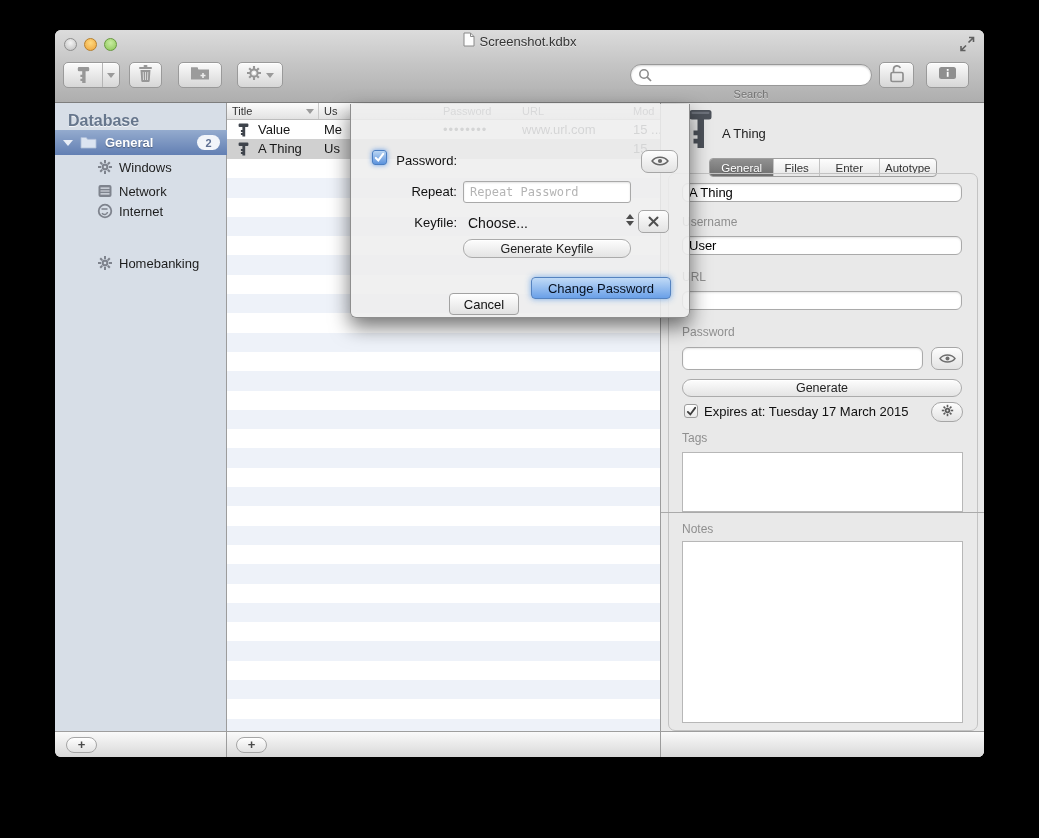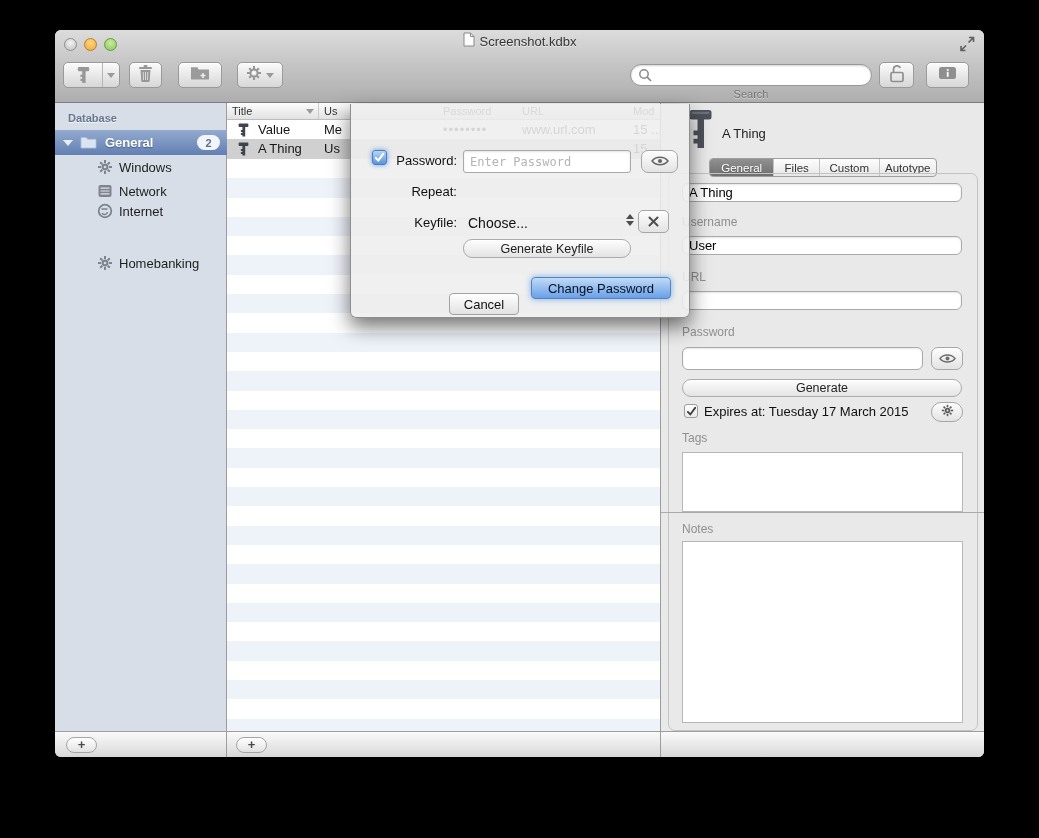--- a/index.html
+++ b/index.html
@@ -28,21 +28,21 @@
               font-size:11px; color:#757575; text-shadow:0 1px 0 rgba(255,255,255,.45); white-space:nowrap; }
   .split-arrow { width:17px; height:24px; border-left:1px solid #b5b5b5; display:flex; align-items:center; justify-content:center; }
   .caret-down { width:0; height:0; border-left:4px solid transparent; border-right:4px solid transparent; border-top:5px solid #9a9a9a; }
   .search-field { position:absolute; left:575px; top:34px; width:242px; height:22px; border-radius:11px;
                   border:1px solid #989898; background:#fff; box-shadow:inset 0 1px 2px rgba(0,0,0,.18); }
   .search-field input { position:absolute; left:26px; top:1px; width:205px; height:18px; border:none; outline:none; font-size:13px; background:transparent; }
 
   
   .sidebar { position:absolute; left:0; top:73px; width:172px; height:628px;
              background:#d7dee7; border-right:1px solid #9c9c9c; }
-  .sb-header { position:absolute; left:13px; top:9px; font-size:11px; font-weight:bold;
+  .sb-header { position:absolute; left:13px; top:9px; font-size:16px; font-weight:bold;
                color:#66768c; text-shadow:0 1px 0 rgba(255,255,255,.7); }
   .sb-general { position:absolute; left:0; top:27px; width:172px; height:25px;
                 background:linear-gradient(180deg,#94abce,#627fb3); display:flex; align-items:center; }
   .sb-disclosure { width:0; height:0; border-left:5px solid transparent; border-right:5px solid transparent;
                    border-top:6px solid #e9eef6; margin-left:8px; }
   .sb-general-label { margin-left:8px; font-size:13px; font-weight:bold; color:#fff; text-shadow:0 1px 1px rgba(0,0,0,.35); }
   .sb-badge { position:absolute; right:7px; top:5px; min-width:23px; height:15px; border-radius:8px;
               background:#f2f5fa; color:#5d6f93; font-size:11px; font-weight:bold;
               display:flex; align-items:center; justify-content:center; padding:0 4px; }
   .sb-item { position:absolute; left:0; width:172px; height:24px; display:flex; align-items:center; }
@@ -384,21 +384,21 @@
       <svg width="25" height="40" viewBox="0 0 25 40">
           <path d="M4 1 h17 a2.5 2.5 0 0 1 2.5 2.5 V8 a2.5 2.5 0 0 1 -2.5 2.5 H16 V39 H9.5 v-4.5 H5.5 v-4.8 h4 v-3.4 h-4 V21.5 h4 V10.5 H4 A2.5 2.5 0 0 1 1.5 8 V3.5 A2.5 2.5 0 0 1 4 1 Z" fill="#4d525a"></path>
           <rect x="3.5" y="2.8" width="18" height="2.2" rx="1" fill="#6c717a"></rect>
         </svg>
     </span>
     <span class="insp-title">A Thing</span>
 
     <div class="seg">
       <div class="sel" style="width:64px;">General</div>
       <div style="width:46px;">Files</div>
-      <div style="width:60px;">Custom</div>
+      <div style="width:60px;">Enter</div>
       <div style="width:58px;">Autotype</div>
     </div>
 
     <div class="pane"></div>
 
     <input class="f-input" style="top: 80px;" value="A Thing">
 
     <span class="f-label" style="top:112px;">Username</span>
     <input class="f-input" style="top: 133px;" value="User">
 
@@ -454,31 +454,31 @@
     <div class="bottom-bar" style="left:0; top:628px; width:324px;"></div>
   </div>
 
   <div class="dialog">
     <div class="checkbox cb-blue" style="position:absolute; left:21px; top:46px; width:15px; height:15px;">
       <svg width="11" height="11" viewBox="0 0 12 12">
           <path d="M2 6.5 L4.7 9.2 L10 2" fill="none" stroke="#fff" stroke-width="2.3" stroke-linecap="round"></path>
         </svg>
     </div>
     <span class="dlg-label" style="left:34px; top:49px;">Password:</span>
-    <input class="dlg-input" style="top: 46px; height: 23px;" type="text" placeholder="Enter Password">
     <div class="round-btn" style="left:290px; top:46px; width:37px; height:23px;">
       <span>
         <svg width="18" height="12" viewBox="0 0 17 11">
             <path d="M1 5.5 C4.5 .8 12.5 .8 16 5.5 C12.5 10.2 4.5 10.2 1 5.5 Z" fill="none" stroke="#666" stroke-width="1.4"></path>
             <circle cx="8.5" cy="5.5" r="2" fill="#666"></circle>
           </svg>
       </span>
     </div>
 
     <span class="dlg-label" style="left:34px; top:80px;">Repeat:</span>
+    <input class="dlg-input" style="top: 77px; height: 22px;" type="text" placeholder="Repeat Password">
 
     <span class="dlg-label" style="left:34px; top:111px;">Keyfile:</span>
     <span style="position:absolute; left:117px; top:111px; font-size:14px; color:#111;">Choose...</span>
     <div class="stepper" style="top:110px;">
       <div class="tri-up"></div>
         <div class="tri-dn"></div>
     </div>
     <div class="round-btn" style="left:287px; top:106px; width:31px; height:23px; border-radius:5px;">
       <span>
         <svg width="11" height="11" viewBox="0 0 11 11">

